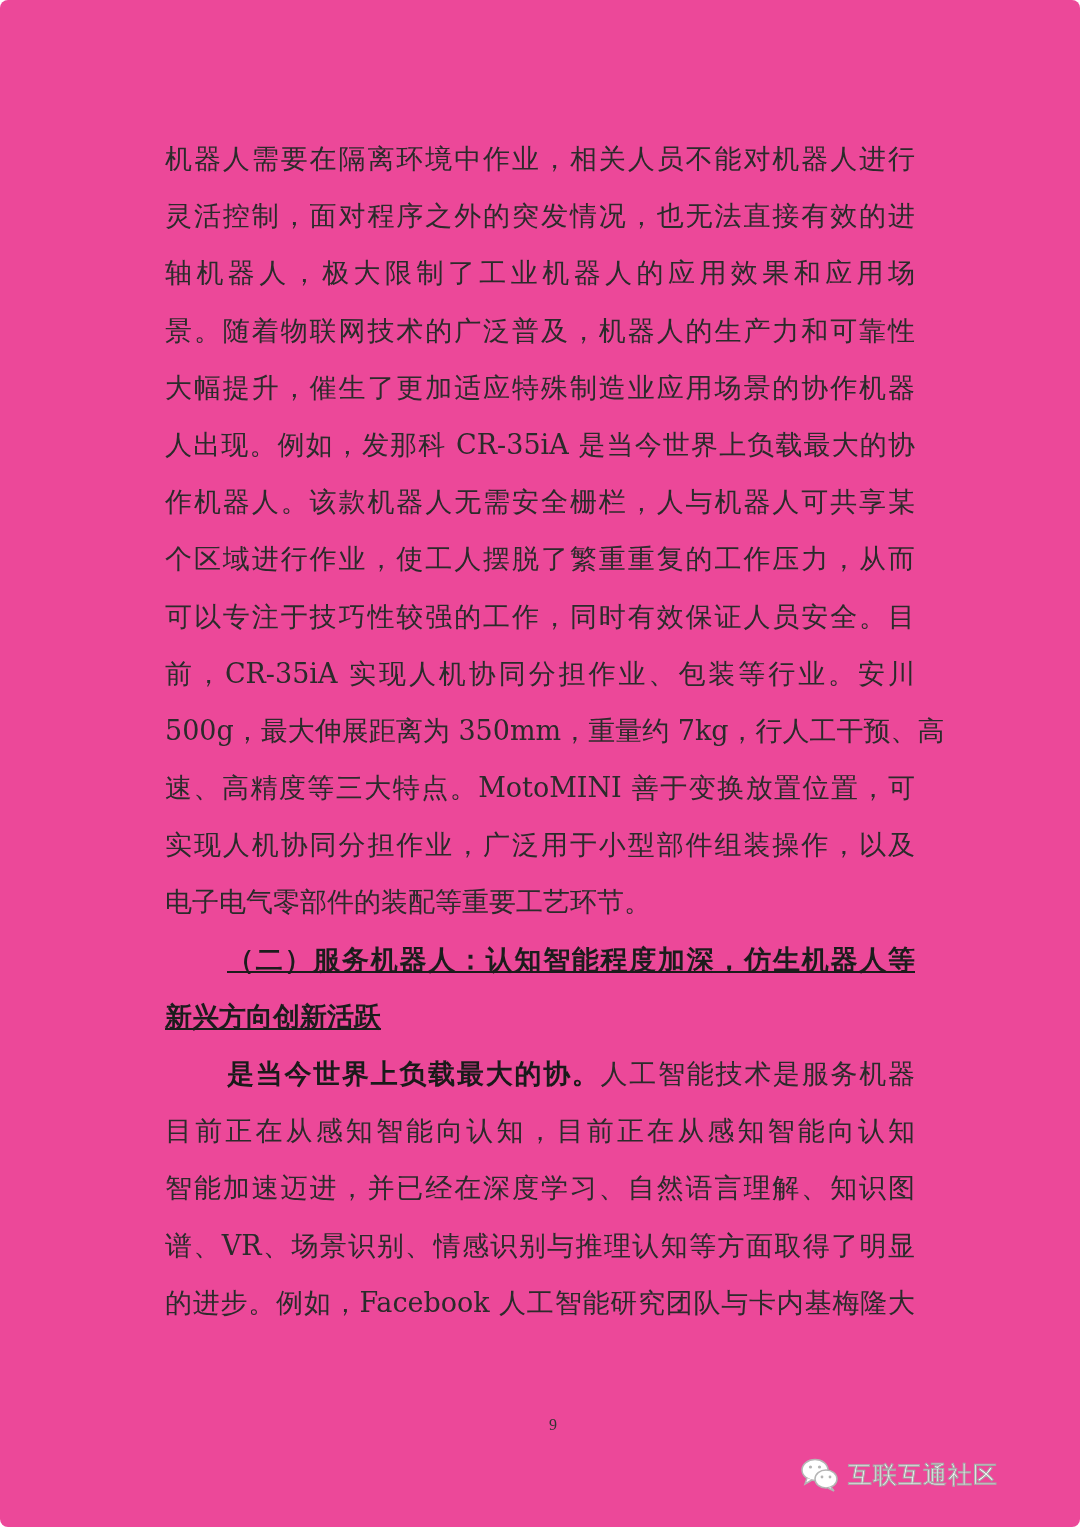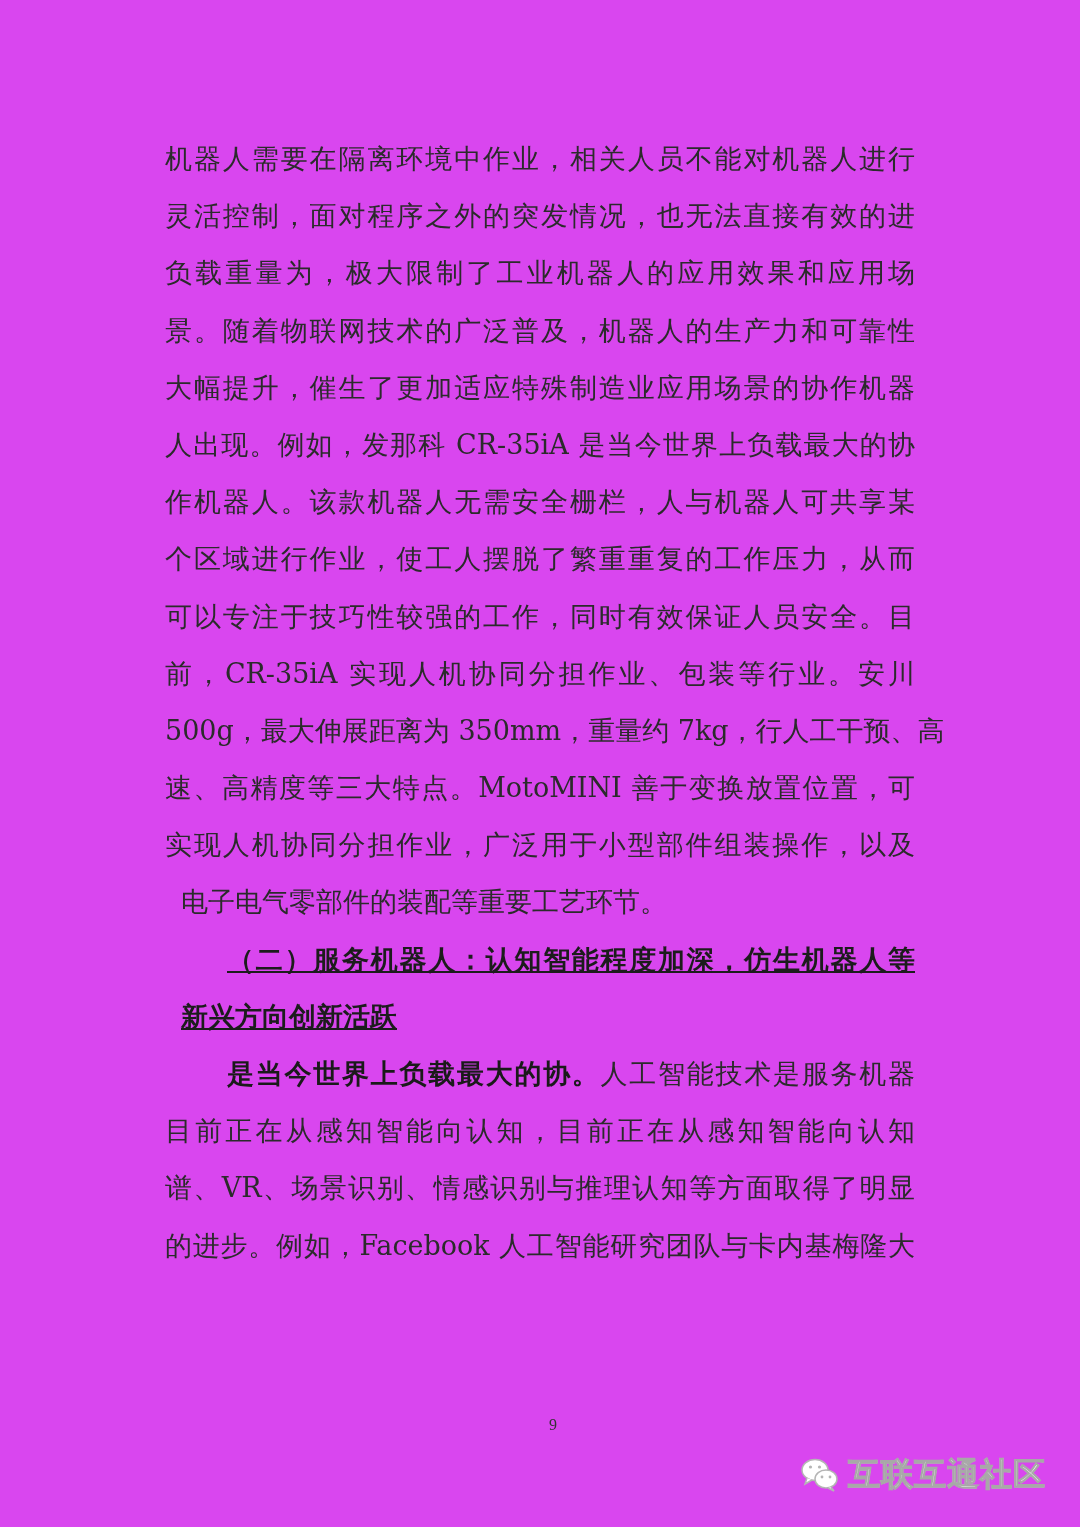--- a/index.html
+++ b/index.html
@@ -14,42 +14,42 @@
       overflow: hidden;
       font-family: "DejaVu Serif", "Liberation Serif", serif;
       color: #2a2a2a;
     }
     .page {
       position: absolute;
       left: 0;
       top: 0;
       width: 1080px;
       height: 1527px;
-      background: #d946ef;
+      background: #ec4899;
+      border-radius: 8px;
     }
     .text-block {
       position: absolute;
       left: 165px;
       top: 130px;
       width: 750px;
     }
     .line {
       display: block;
       height: 57.2px;
       line-height: 57.2px;
       font-size: 27px;
       white-space: nowrap;
       text-align: justify;
       text-align-last: justify;
       letter-spacing: 0;
       color: #2b2b2b;
     }
     .line.last {
       text-align-last: left;
-      margin-left: 16px;
     }
     .line.indent {
       padding-left: 62px;
     }
     .line.heading {
       font-weight: bold;
       color: #1c1c1c;
       text-decoration: underline;
     }
     .line .bold {
@@ -74,54 +74,54 @@
       gap: 8px;
       color: #c9c9c9;
     }
     .watermark-icon {
       width: 40px;
       height: 36px;
       position: relative;
     }
     .watermark-text {
       font-family: "DejaVu Sans", sans-serif;
-      font-size: 32px;
+      font-size: 24px;
       color: #ffffff;
       -webkit-text-stroke: 1px #a8a8a8;
       letter-spacing: 1px;
-      font-weight: bold;
     }
   </style>
 </head>
 <body>
 
 <div class="page">
 
   <div class="text-block">
 
     <span class="line">机器人需要在隔离环境中作业，相关人员不能对机器人进行</span>
     <span class="line">灵活控制，面对程序之外的突发情况，也无法直接有效的进</span>
-    <span class="line">负载重量为，极大限制了工业机器人的应用效果和应用场</span>
+    <span class="line">轴机器人，极大限制了工业机器人的应用效果和应用场</span>
     <span class="line">景。随着物联网技术的广泛普及，机器人的生产力和可靠性</span>
     <span class="line">大幅提升，催生了更加适应特殊制造业应用场景的协作机器</span>
     <span class="line">人出现。例如，发那科 CR-35iA 是当今世界上负载最大的协</span>
     <span class="line">作机器人。该款机器人无需安全栅栏，人与机器人可共享某</span>
     <span class="line">个区域进行作业，使工人摆脱了繁重重复的工作压力，从而</span>
     <span class="line">可以专注于技巧性较强的工作，同时有效保证人员安全。目</span>
     <span class="line">前，CR-35iA 实现人机协同分担作业、包装等行业。安川</span>
     <span class="line">500g，最大伸展距离为 350mm，重量约 7kg，行人工干预、高</span>
     <span class="line">速、高精度等三大特点。MotoMINI 善于变换放置位置，可</span>
     <span class="line">实现人机协同分担作业，广泛用于小型部件组装操作，以及</span>
     <span class="line last">电子电气零部件的装配等重要工艺环节。</span>
 
     <span class="line heading indent">（二）服务机器人：认知智能程度加深，仿生机器人等</span>
     <span class="line heading last">新兴方向创新活跃</span>
 
     <span class="line indent"><span class="bold">是当今世界上负载最大的协。</span><span>人工智能技术是服务机器</span></span>
     <span class="line">目前正在从感知智能向认知，目前正在从感知智能向认知</span>
+    <span class="line">智能加速迈进，并已经在深度学习、自然语言理解、知识图</span>
     <span class="line">谱、VR、场景识别、情感识别与推理认知等方面取得了明显</span>
     <span class="line">的进步。例如，Facebook 人工智能研究团队与卡内基梅隆大</span>
   </div>
 
   <div class="page-number">9</div>
 
   <div class="watermark">
     <span class="watermark-icon">
       <svg width="40" height="36" viewBox="0 0 40 36">
         <ellipse cx="15" cy="13" rx="13" ry="10.5" fill="#ffffff" stroke="#b5b5b5" stroke-width="1.5"></ellipse>

